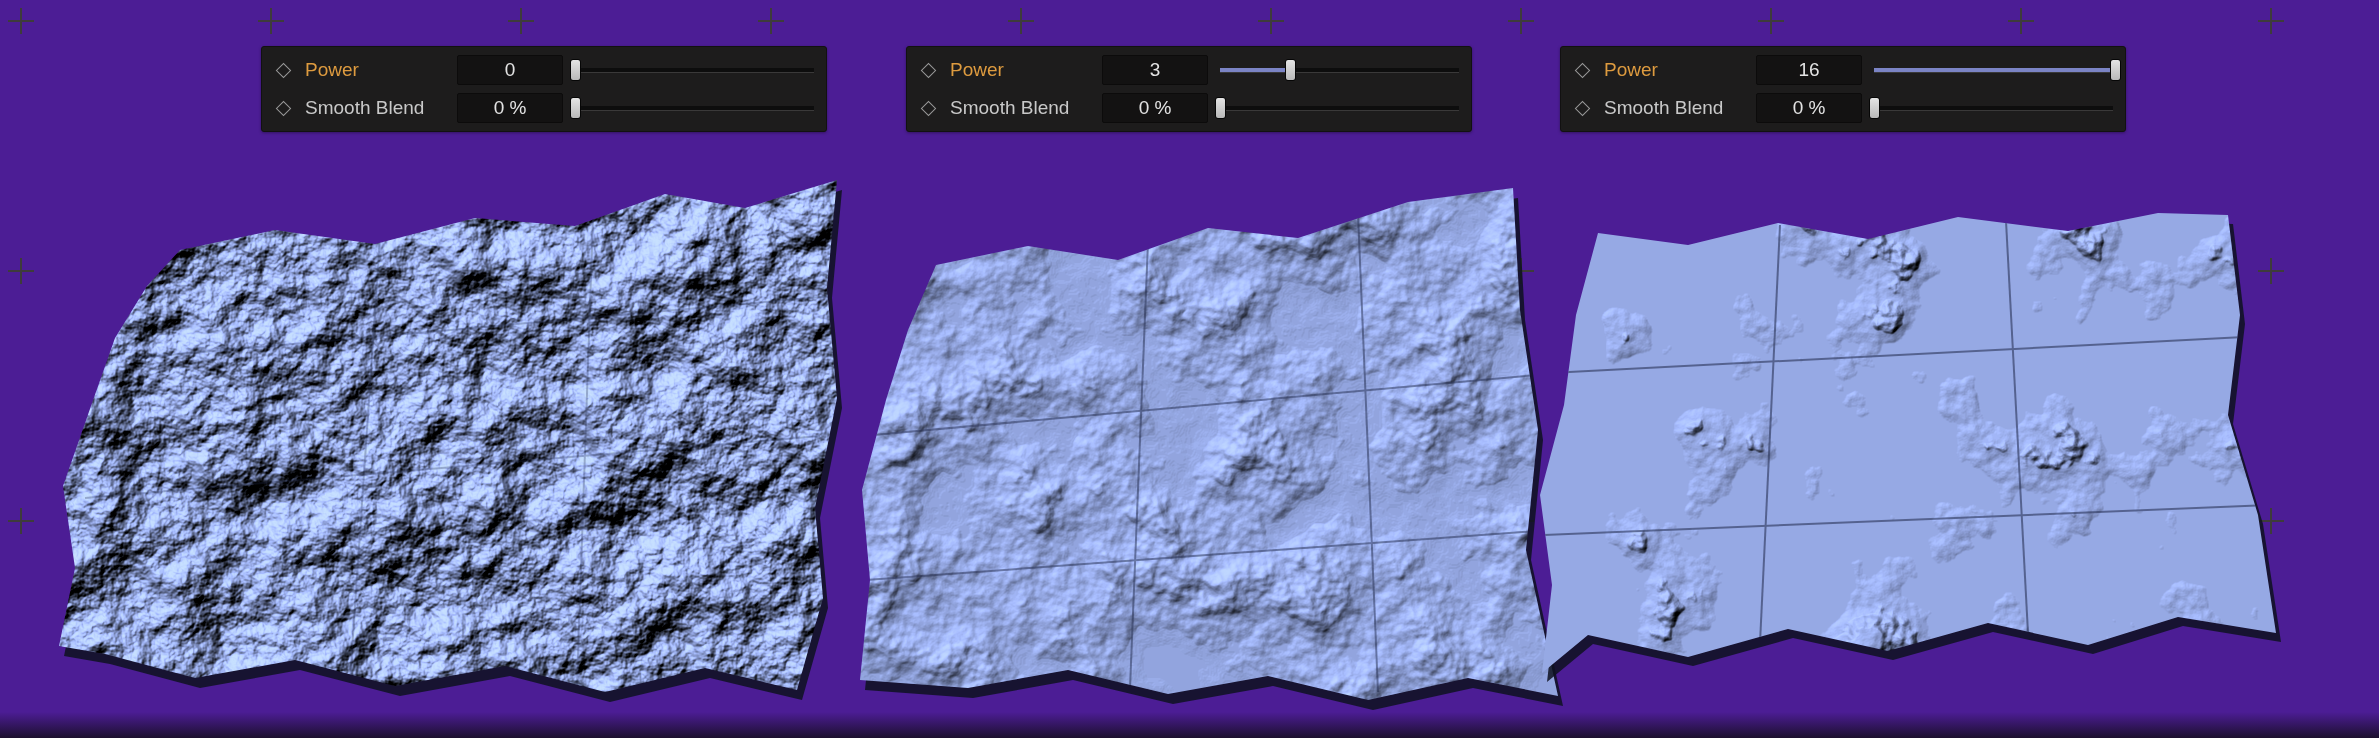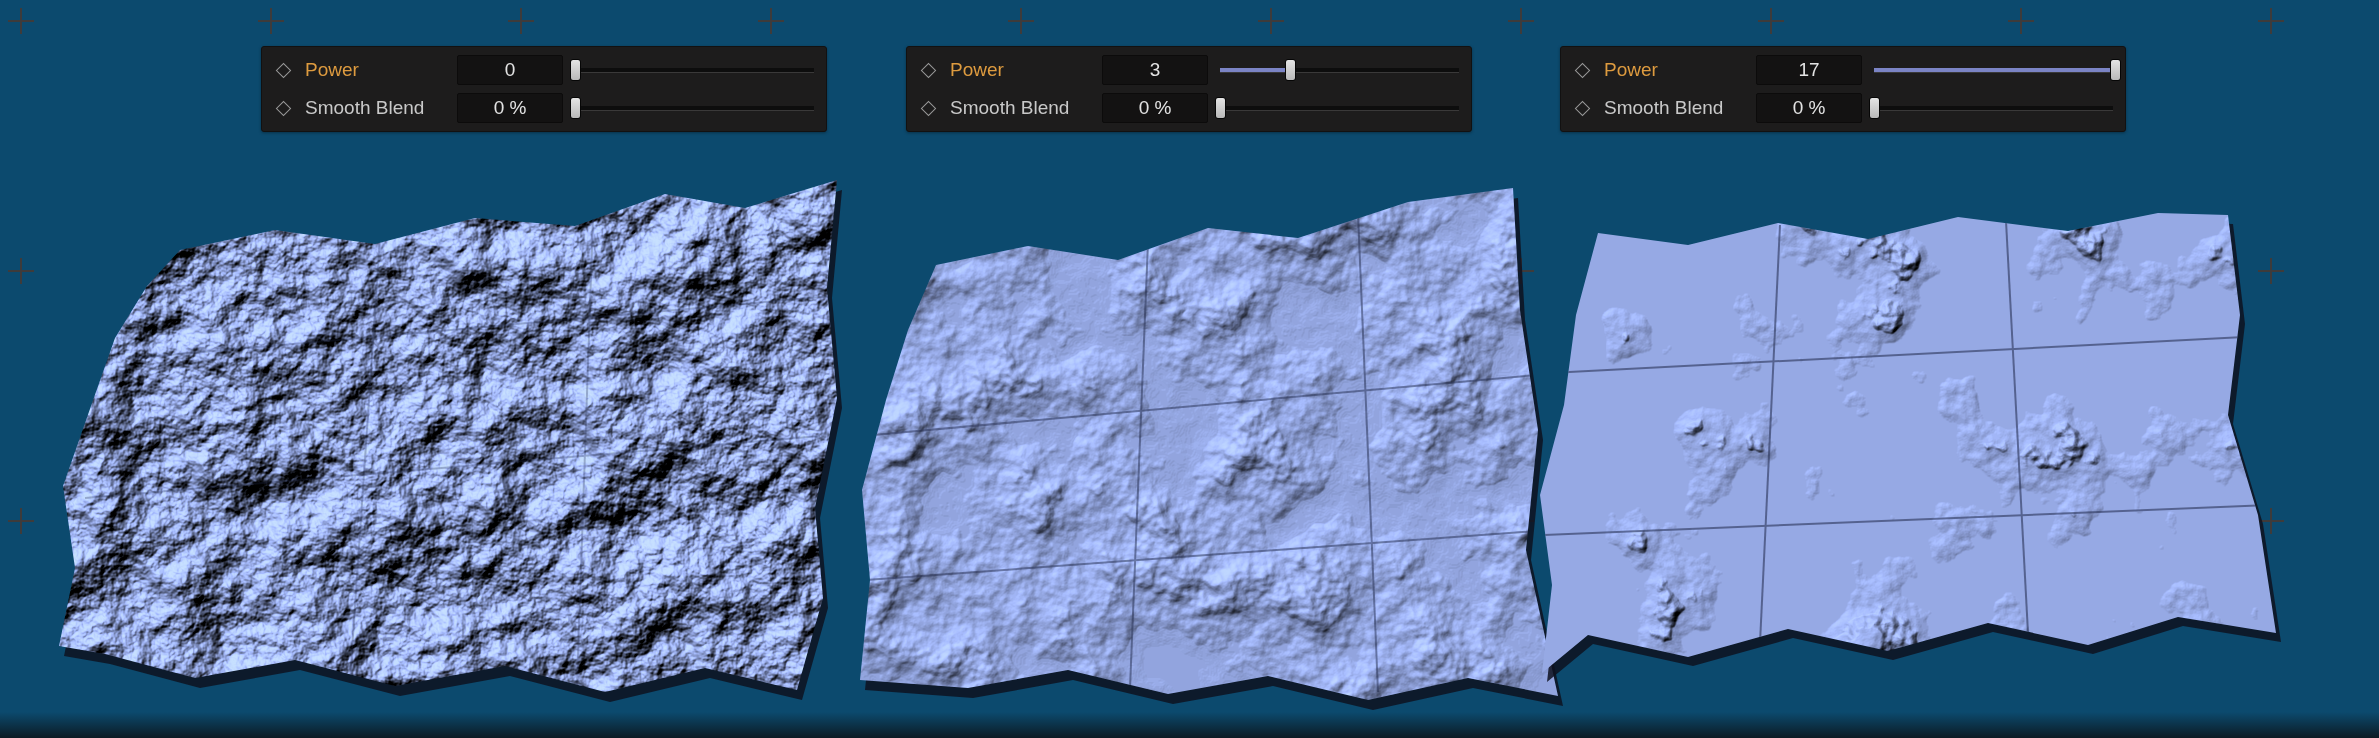--- a/index.html
+++ b/index.html
@@ -1,18 +1,18 @@
 <!DOCTYPE html>
 <html><head>
 <meta charset="utf-8">
 <style>
   html,body{margin:0;padding:0;background:#171616;}
   .stage{
     position:relative;width:2379px;height:738px;overflow:hidden;
-    background:#0c4a6e;
+    background:#4c1d95;
     font-family:"Liberation Sans",sans-serif;
   }
   .bg-grid{position:absolute;left:0;top:0;}
   
   .param-panel{
     position:absolute;width:566px;height:86px;
     background:#1D1C1C;border:1px solid #121111;border-radius:3px;
     box-sizing:border-box;padding:5px 10px 5px 8px;
     display:flex;flex-direction:column;justify-content:center;gap:2px;
     box-shadow:0 1px 3px rgba(0,0,0,.35);
@@ -195,21 +195,21 @@
         <div class="thumb" style="left: 0%;"></div>
       </div>
     </div>
   </div>
 
   <div class="param-panel" style="left:1560px;top:46px;">
     <div class="param-row">
       <span class="diamond"></span>
       <span class="param-label accent">Power</span>
       <div class="value-box">
-        <span>17</span>
+        <span>16</span>
       </div>
       <div class="slider">
         <div class="track-line"></div>
         <div class="track-fill" style="width: 100%;"></div>
         <div class="thumb" style="left: 100%;"></div>
       </div>
     </div>
     <div class="param-row">
       <span class="diamond"></span>
       <span class="param-label">Smooth Blend</span>

